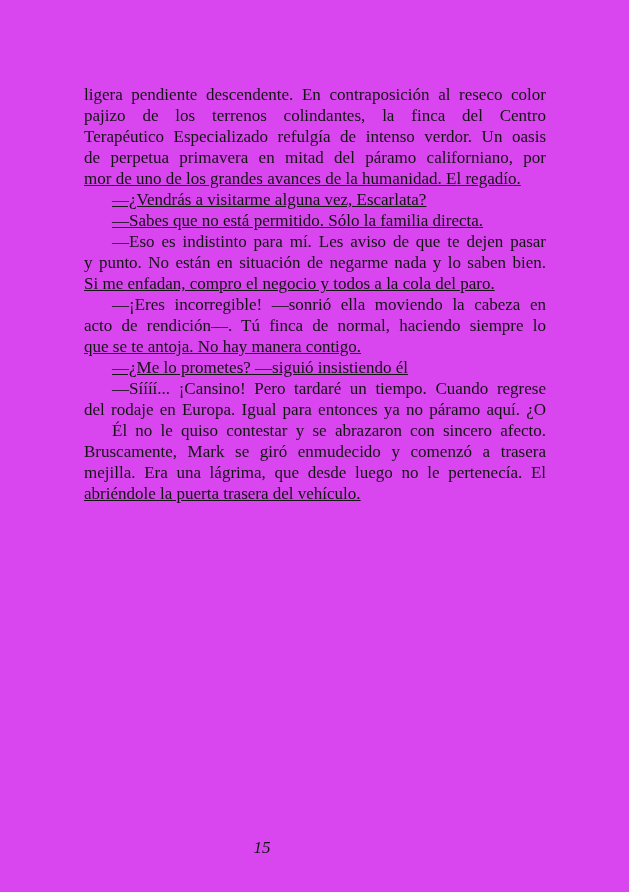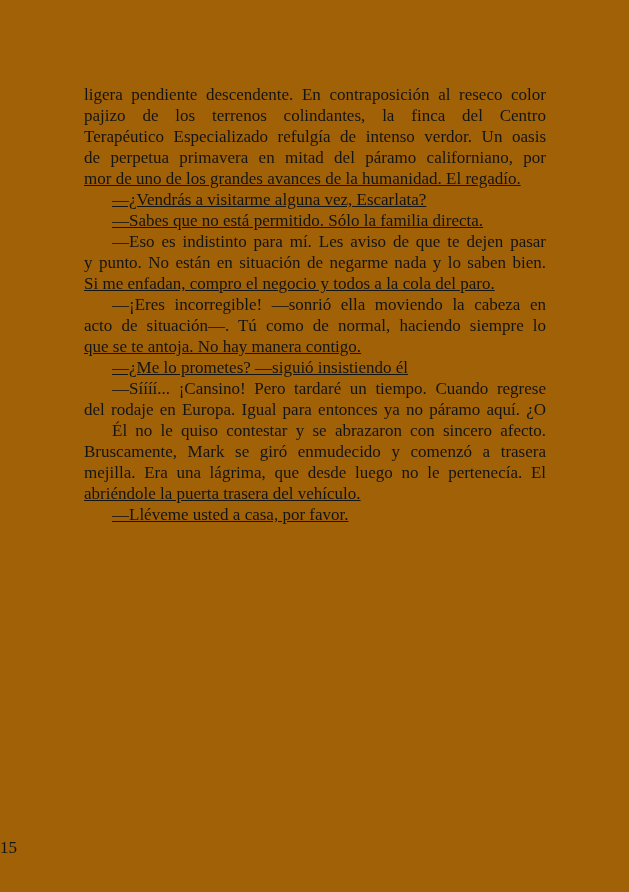--- a/index.html
+++ b/index.html
@@ -4,21 +4,21 @@
 <style>
   html, body {
     margin: 0;
     padding: 0;
     background: #ffffff;
   }
   .page {
     position: relative;
     width: 629px;
     height: 892px;
-    background: #a16207;
+    background: #d946ef;
     overflow: hidden;
     font-family: "Liberation Serif", "DejaVu Serif", serif;
     color: #141414;
   }
   .text-block {
     position: absolute;
     left: 84px;
     top: 84px;
     width: 462px;
     font-size: 17px;
@@ -29,22 +29,24 @@
     text-align: justify;
     text-align-last: justify;
   }
   .line.last { text-align-last: left; text-decoration: underline; }
   .line.first-indent { text-indent: 28px; }
   .page-number {
     position: absolute;
     top: 837px;
     left: 0;
     width: 524px;
+    text-align: center;
     font-size: 17px;
     line-height: 21px;
+    font-style: italic;
   }
 </style>
 </head>
 <body>
 
 <div class="page">
   <main class="text-block">
       <div class="paragraph">
         <div class="line">ligera pendiente descendente. En contraposición al reseco color</div>
         <div class="line">pajizo de los terrenos colindantes, la finca del Centro</div>
@@ -58,34 +60,31 @@
       <div class="paragraph">
         <div class="line last first-indent">—Sabes que no está permitido. Sólo la familia directa.</div>
       </div>
       <div class="paragraph">
         <div class="line first-indent">—Eso es indistinto para mí. Les aviso de que te dejen pasar</div>
         <div class="line">y punto. No están en situación de negarme nada y lo saben bien.</div>
         <div class="line last">Si me enfadan, compro el negocio y todos a la cola del paro.</div>
       </div>
       <div class="paragraph">
         <div class="line first-indent">—¡Eres incorregible! —sonrió ella moviendo la cabeza en</div>
-        <div class="line">acto de situación—. Tú como de normal, haciendo siempre lo</div>
+        <div class="line">acto de rendición—. Tú finca de normal, haciendo siempre lo</div>
         <div class="line last">que se te antoja. No hay manera contigo.</div>
       </div>
       <div class="paragraph">
         <div class="line last first-indent">—¿Me lo prometes? —siguió insistiendo él</div>
       </div>
       <div class="paragraph">
         <div class="line first-indent">—Síííí... ¡Cansino! Pero tardaré un tiempo. Cuando regrese</div>
         <div class="line">del rodaje en Europa. Igual para entonces ya no páramo aquí. ¿O</div>
       </div>
       <div class="paragraph">
         <div class="line first-indent">Él no le quiso contestar y se abrazaron con sincero afecto.</div>
         <div class="line">Bruscamente, Mark se giró enmudecido y comenzó a trasera</div>
         <div class="line">mejilla. Era una lágrima, que desde luego no le pertenecía. El</div>
         <div class="line last">abriéndole la puerta trasera del vehículo.</div>
       </div>
-      <div class="paragraph">
-        <div class="line last first-indent">—Lléveme usted a casa, por favor.</div>
-      </div>
     </main>
   <footer class="page-number">15</footer>
 </div>
 
 </body></html>

